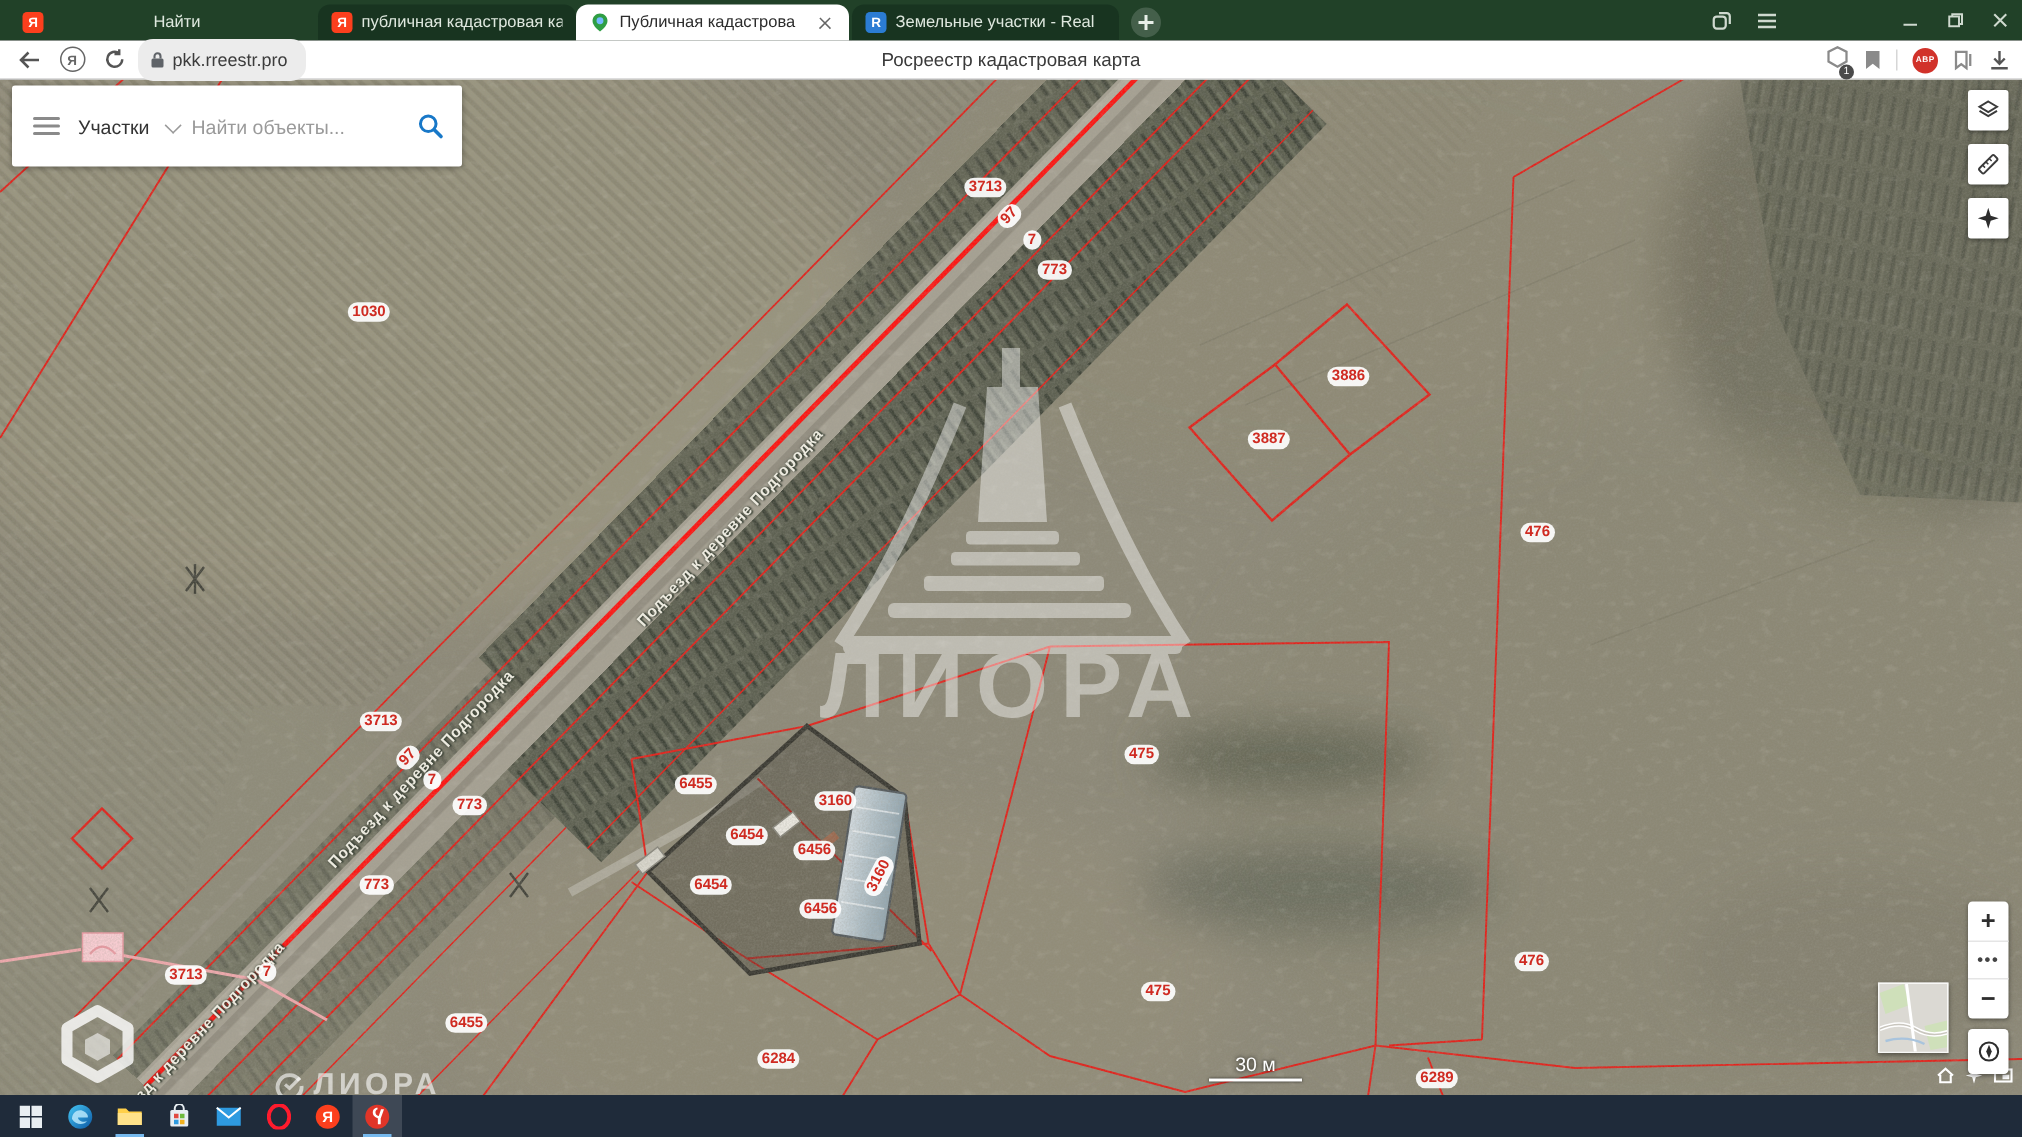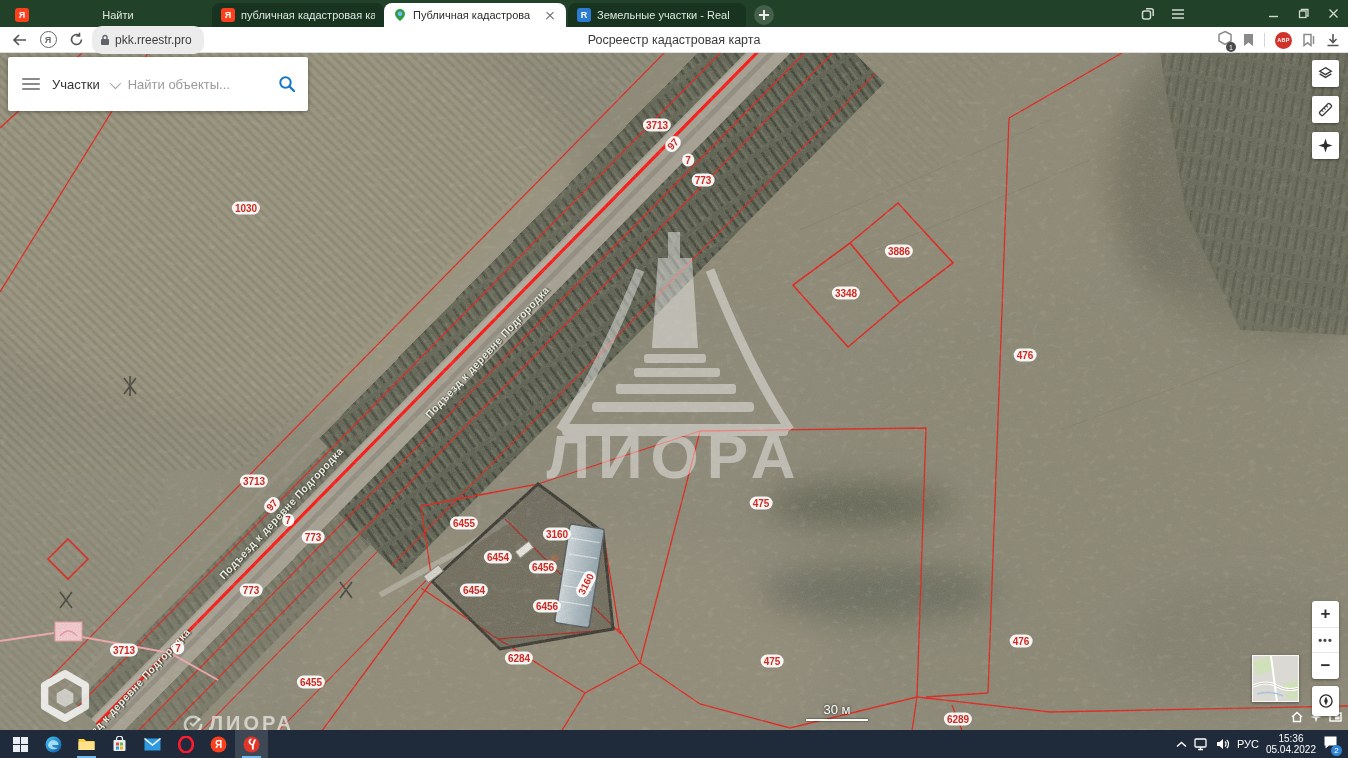--- a/index.html
+++ b/index.html
@@ -209,39 +209,39 @@
       <div class="rlabel" style="left: 281px; top: 513px; transform: translate(-50%, -50%) rotate(-47deg);">Подъезд к деревне Подгородка</div>
       <div class="rlabel" style="left: 128px; top: 694px; transform: translate(-50%, -50%) rotate(-47deg);">Подъезд к деревне Подгородка</div>
     </div>
   <div>
       <div class="plabel" style="left: 246px; top: 168px; margin-top: 40px;">1030</div>
       <div class="plabel" style="left: 657px; top: 125px;">3713</div>
       <div class="plabel" style="left: 673px; top: 144px; transform: translate(-50%, -50%) rotate(-47deg);">97</div>
       <div class="plabel" style="left: 688px; top: 160px;">7</div>
       <div class="plabel" style="left: 703px; top: 180px;">773</div>
       <div class="plabel" style="left: 899px; top: 251px;">3886</div>
-      <div class="plabel" style="left: 846px; top: 293px;">3348</div>
+      <div class="plabel" style="left: 846px; top: 293px;">3887</div>
       <div class="plabel" style="left: 1025px; top: 355px;">476</div>
       <div class="plabel" style="left: 254px; top: 481px;">3713</div>
       <div class="plabel" style="left: 272px; top: 505px; transform: translate(-50%, -50%) rotate(-47deg);">97</div>
       <div class="plabel" style="left: 288px; top: 520px;">7</div>
       <div class="plabel" style="left: 313px; top: 537px;">773</div>
       <div class="plabel" style="left: 761px; top: 503px;">475</div>
       <div class="plabel" style="left: 464px; top: 523px;">6455</div>
       <div class="plabel" style="left: 557px; top: 534px;">3160</div>
       <div class="plabel" style="left: 498px; top: 557px;">6454</div>
       <div class="plabel" style="left: 543px; top: 567px;">6456</div>
       <div class="plabel" style="left: 586px; top: 584px; transform: translate(-50%, -50%) rotate(-63deg);">3160</div>
       <div class="plabel" style="left: 474px; top: 590px;">6454</div>
       <div class="plabel" style="left: 547px; top: 606px;">6456</div>
       <div class="plabel" style="left: 251px; top: 590px;">773</div>
       <div class="plabel" style="left: 124px; top: 650px;">3713</div>
       <div class="plabel" style="left: 178px; top: 648px;">7</div>
       <div class="plabel" style="left: 311px; top: 682px;">6455</div>
-      <div class="plabel" style="left: 519px; top: 658px;">6284</div>
+      <div class="plabel" style="left: 519px; top: 706px;">6284</div>
       <div class="plabel" style="left: 772px; top: 661px;">475</div>
       <div class="plabel" style="left: 1021px; top: 641px;">476</div>
       <div class="plabel" style="left: 958px; top: 719px;">6289</div>
     </div>
 
   <div class="domclick">
     <svg width="50" height="56" viewBox="0 0 54 58">
       <path d="M27,5 L49,17.5 V40.5 L27,53 L5,40.5 V17.5 Z" fill="none" stroke="rgba(255,255,255,.8)" stroke-width="8" stroke-linejoin="round"></path>
       <path d="M27,21 L36,26 V36 L27,41 L18,36 V26 Z" fill="rgba(255,255,255,.55)"></path>
     </svg>
@@ -485,39 +485,15 @@
           <text x="8.5" y="12" text-anchor="middle" font-size="10" font-weight="bold" fill="#fff">Я</text>
         </svg>
     </div>
     <div class="tk focus open">
       <svg width="17" height="17" viewBox="0 0 17 17">
           <circle cx="8.5" cy="8.5" r="8" fill="#e03528"></circle>
           <path d="M10.8,13.5 V9.6 L13,3.5 H11 L9.5,8 C8,7.7 7.3,6.8 7.3,5.5 C7.3,4.9 7.5,3.9 8.8,3.5 L8.5,2.4 C6.4,2.8 5.5,4.2 5.5,5.6 C5.5,7.3 6.5,8.6 8.4,9.3 L8.9,9.5 V13.5 Z" fill="#fff" transform="rotate(0)"></path>
         </svg>
     </div>
 
-    <div class="tray">
-      <svg width="11" height="7" viewBox="0 0 11 7">
-          <path d="M1,5.5 L5.5,1.5 L10,5.5" fill="none" stroke="#fff" stroke-width="1.4"></path>
-        </svg>
-      <svg width="15" height="13" viewBox="0 0 15 13">
-          <rect x="1" y="1" width="11" height="8" rx="1" fill="none" stroke="#fff" stroke-width="1.3"></rect>
-          <path d="M4,11.5 h5 M6.5,9 v2.5" stroke="#fff" stroke-width="1.3"></path>
-        </svg>
-      <svg width="14" height="12" viewBox="0 0 14 12">
-          <path d="M1,4 H3.5 L7,1 V11 L3.5,8 H1 Z" fill="#fff"></path>
-          <path d="M9,3.5 A3.5,3.5 0 0 1 9,8.5 M10.8,1.8 A6,6 0 0 1 10.8,10.2" fill="none" stroke="#fff" stroke-width="1.2"></path>
-        </svg>
-      <span class="lang">РУС</span>
-      <div class="clock">
-        <div>15:36</div>
-        <div>05.04.2022</div>
-      </div>
-      <div style="position:relative;margin-right:6px">
-        <svg width="15" height="15" viewBox="0 0 15 15">
-            <path d="M1.5,1.5 H13.5 V10.5 H6 L2.5,13.5 V10.5 H1.5 Z" fill="#fff"></path>
-          </svg>
-        <span class="badge">2</span>
-      </div>
-    </div>
   </div>
 
 </div>
 
 </body></html>

